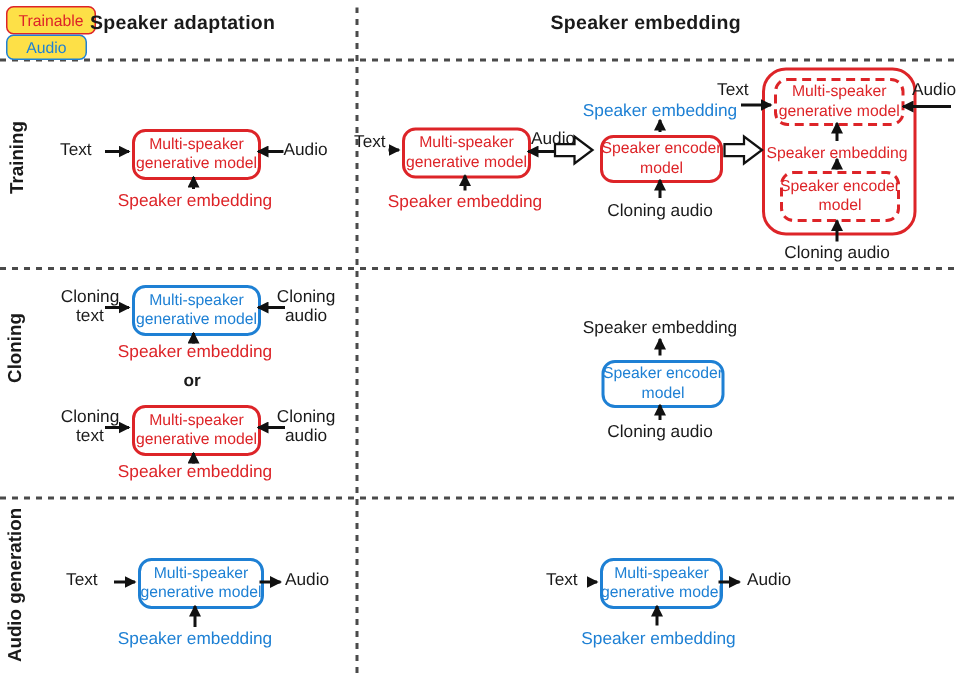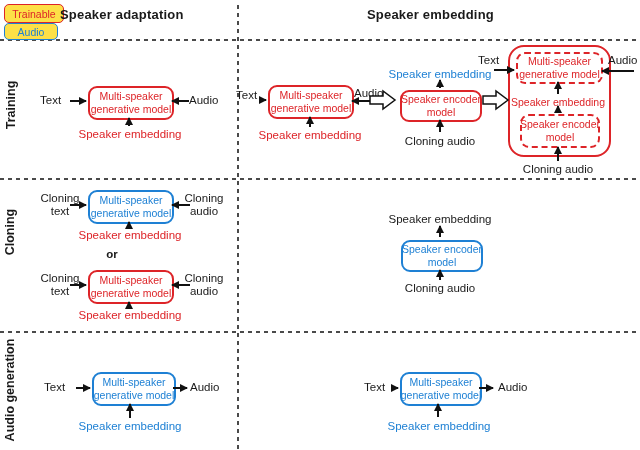--- a/index.html
+++ b/index.html
@@ -67,21 +67,21 @@
   <div class="emb red" style="left:75px; top:128px; width:110px">Speaker embedding</div>
 
   <div class="lbl c" style="left:38px; top:192px; width:44px">Cloning text</div>
   <div class="node blue" style="left:88px; top:190px; width:82px; height:30px">
     <div>Multi-speaker</div>
     <div>generative model</div>
   </div>
   <div class="lbl c" style="left:182px; top:192px; width:44px">Cloning audio</div>
   <div class="emb red" style="left:75px; top:229px; width:110px">Speaker embedding</div>
 
-  <div class="or" style="left:92px; top:248px; width:40px">or</div>
+  <div class="or" style="left:108px; top:248px; width:40px">or</div>
 
   <div class="lbl c" style="left:38px; top:272px; width:44px">Cloning text</div>
   <div class="node red" style="left:88px; top:270px; width:82px; height:30px">
     <div>Multi-speaker</div>
     <div>generative model</div>
   </div>
   <div class="lbl c" style="left:182px; top:272px; width:44px">Cloning audio</div>
   <div class="emb red" style="left:75px; top:309px; width:110px">Speaker embedding</div>
 
   <div class="lbl r" style="left:44px; top:381px; width:30px">Text</div>

